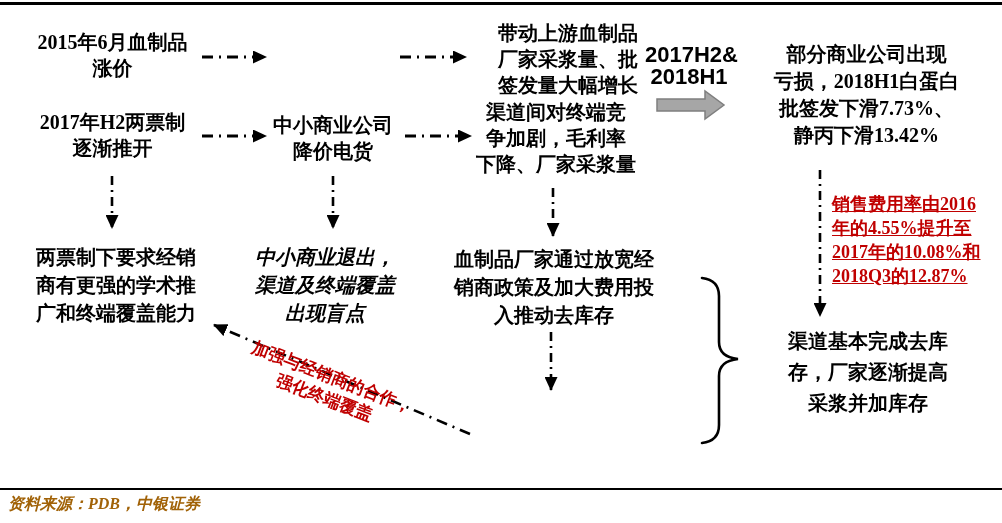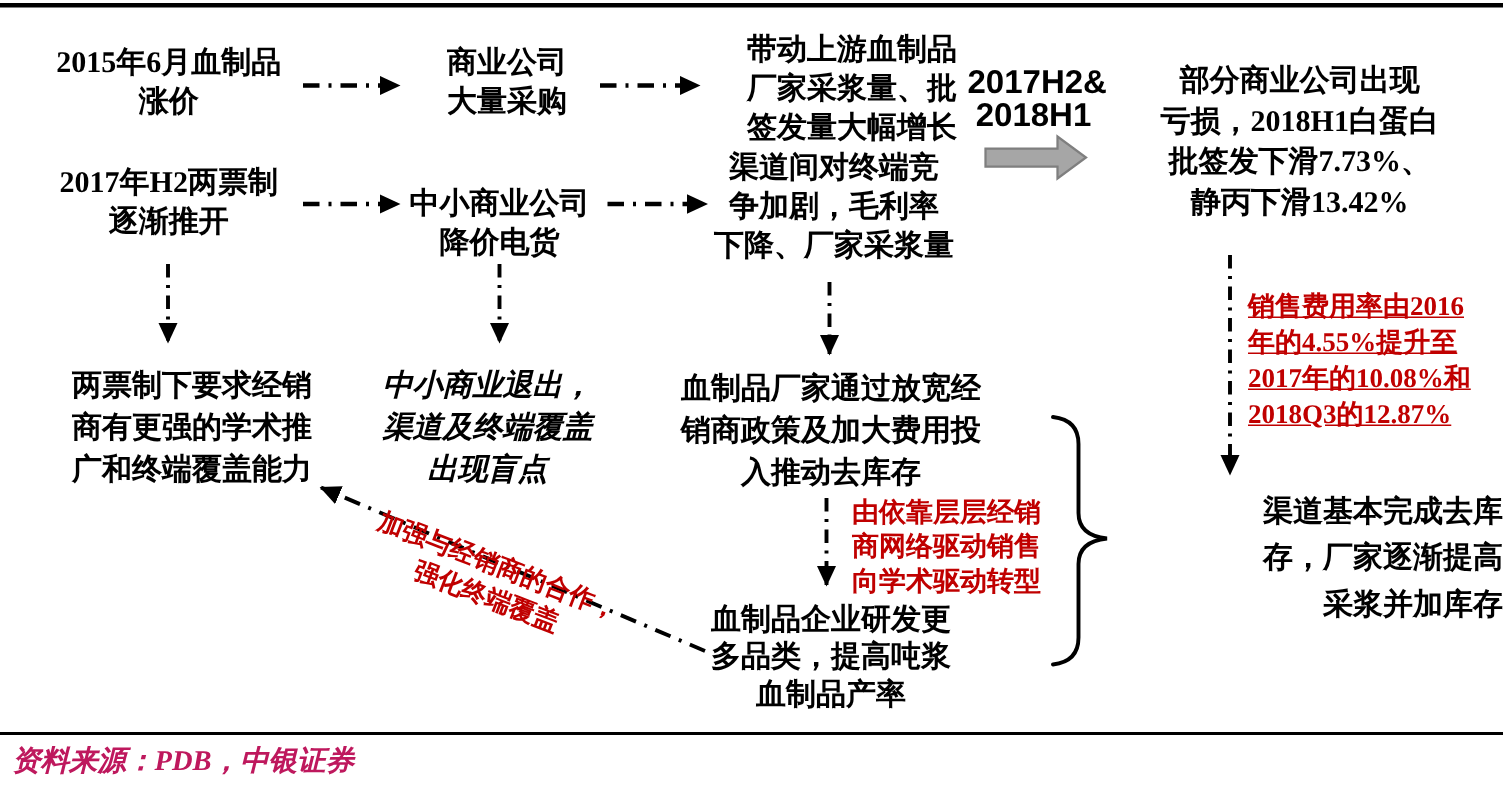--- a/index.html
+++ b/index.html
@@ -17,37 +17,37 @@
   .red{color:#c00000;}
   
   #n-a1{left:20px;top:29px;width:185px;}
   #n-a2{left:282px;top:29px;width:112px;}
   #n-a3{left:486px;top:20px;width:164px;line-height:26px;text-align:center;}
   #n-period{left:645px;top:44px;width:88px;font-size:22px;line-height:22px;
             font-family:"Liberation Sans","DejaVu Sans",sans-serif;}
   #n-a4{left:731px;top:41px;width:271px;line-height:27px;}
   
   #n-b1{left:20px;top:109px;width:185px;}
-  #n-b2{left:266px;top:123px;width:134px;}
+  #n-b2{left:266px;top:112px;width:134px;}
   #n-b3{left:474px;top:99px;width:164px;}
   
-  #n-c1{left:30px;top:243px;width:196px;line-height:28px;}
+  #n-c1{left:18px;top:243px;width:196px;line-height:28px;}
   #n-c2{left:250px;top:243px;width:150px;line-height:28px;font-style:italic;}
   #n-c3{left:440px;top:245px;width:228px;line-height:28px;}
   #n-c4{left:440px;top:401px;width:228px;line-height:25px;}
-  #n-g{left:734px;top:326px;width:268px;line-height:31px;text-align:right;}
+  #n-g{left:734px;top:326px;width:268px;line-height:31px;}
   
   #ann-transform{left:560px;top:330px;width:142px;font-size:18px;line-height:23px;}
   #ann-expense{left:832px;top:192px;width:168px;font-size:18px;line-height:24px;text-align:left;text-decoration:underline;}
   #ann-coop{left:220px;top:366px;width:216px;font-size:17px;line-height:22px;
             transform:rotate(21deg);transform-origin:center center;}
   
   #source-note{
     position:absolute;left:8px;top:494px;width:420px;text-align:left;
-    font-style:italic;font-weight:bold;font-size:19px;color:#be185d;white-space:pre-line;
+    font-style:italic;font-weight:bold;font-size:16px;color:#a16207;white-space:pre-line;
   }
   #arrow-layer{position:absolute;left:0;top:0;width:1002px;height:523px;}
 </style>
 </head>
 <body>
 
 <div id="canvas">
 
   <div id="top-rule" class="hline"></div>
   <div id="bottom-rule" class="hline"></div>
@@ -72,22 +72,20 @@
 
     <line x1="470" y1="434" x2="214" y2="325" stroke="#000" stroke-width="2.6" stroke-dasharray="11 6 2 6" marker-end="url(#ah)"></line>
 
     <polygon points="657,99 705,99 705,91 724,105 705,119 705,111 657,111" fill="#a6a6a6" stroke="#7f7f7f" stroke-width="1.5"></polygon>
 
     <path d="M702,278 Q719,280 719,296 L719,342 Q719,357 738,359 Q719,361 719,376 L719,425 Q719,441 702,443" fill="none" stroke="#000" stroke-width="2.6" stroke-linecap="round"></path>
   </svg>
 
   <div id="n-a1" class="node">2015年6月血制品
 涨价</div>
-  <div id="n-a2" class="node">商业公司
-大量采购</div>
   <div id="n-a3" class="node">带动上游血制品
 厂家采浆量、批
 签发量大幅增长</div>
   <div id="n-period" class="node">2017H2&amp;
 2018H1</div>
   <div id="n-a4" class="node">部分商业公司出现
 亏损，2018H1白蛋白
 批签发下滑7.73%、
 静丙下滑13.42%</div>
 
@@ -101,30 +99,24 @@
 
   <div id="n-c1" class="node">两票制下要求经销
 商有更强的学术推
 广和终端覆盖能力</div>
   <div id="n-c2" class="node">中小商业退出，
 渠道及终端覆盖
 出现盲点</div>
   <div id="n-c3" class="node">血制品厂家通过放宽经
 销商政策及加大费用投
 入推动去库存</div>
-  <div id="n-c4" class="node">血制品企业研发更
-多品类，提高吨浆
-血制品产率</div>
   <div id="n-g" class="node">渠道基本完成去库
 存，厂家逐渐提高
 采浆并加库存</div>
 
-  <div id="ann-transform" class="node red">由依靠层层经销
-商网络驱动销售
-向学术驱动转型</div>
   <div id="ann-expense" class="node red">销售费用率由2016
 年的4.55%提升至
 2017年的10.08%和
 2018Q3的12.87%</div>
   <div id="ann-coop" class="node red">加强与经销商的合作，
 强化终端覆盖</div>
 
   <div id="source-note">资料来源：PDB，中银证券</div>
 
 </div>

